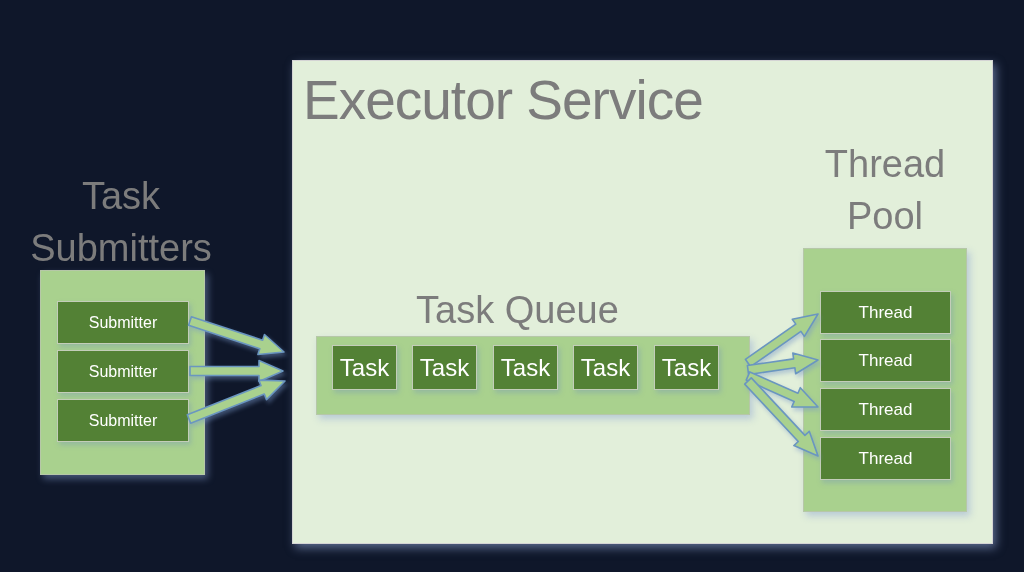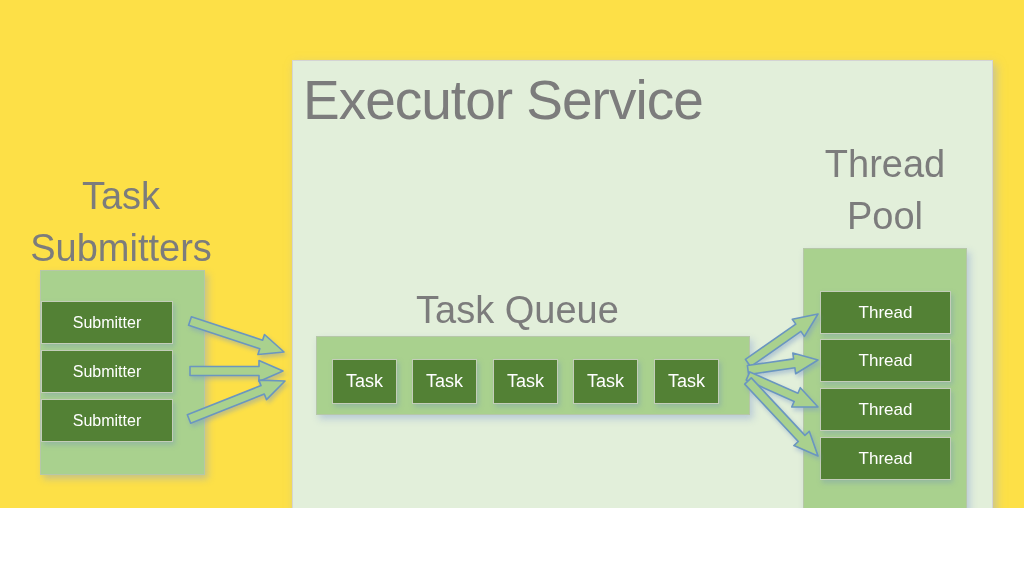--- a/index.html
+++ b/index.html
@@ -1,17 +1,17 @@
 <!DOCTYPE html>
 <html><head>
 <meta charset="utf-8">
 <style>
   html,body { margin:0; padding:0; background:#ffffff; }
   #canvas {
-    position:relative; width:1024px; height:508px; background:#fde047;
+    position:relative; width:1024px; height:572px; background:#0f172a;
     font-family:"Liberation Sans", sans-serif; overflow:hidden;
   }
   
   .exec-container {
     position:absolute; left:292px; top:60px; width:699px; height:482px;
     background:#e2efda; border:1px solid #d4d4d4;
     box-shadow:3px 4px 9px rgba(150,172,220,0.55);
   }
   .exec-title {
     position:absolute; left:303px; top:68px; font-size:55px; color:#7c7c7c;
@@ -34,24 +34,24 @@
   #panel-submitters { left:40px;  top:270px; width:163px; height:203px; }
   #panel-queue      { left:316px; top:336px; width:432px; height:77px;  }
   #panel-pool       { left:803px; top:248px; width:162px; height:262px; }
 
   
   .dark-box {
     position:absolute; background:#538135; border:1px solid #c3cdb9;
     color:#ffffff; display:flex; align-items:center; justify-content:center;
     box-shadow:2px 3px 5px rgba(110,140,190,0.35); box-sizing:border-box;
   }
-  .submitter-box { left:0; width:132px; height:43px; font-size:16px; }
+  .submitter-box { left:16px; width:132px; height:43px; font-size:16px; }
   #submitter-1 { top:30px; }  #submitter-2 { top:79px; }  #submitter-3 { top:128px; }
 
-  .task-box { top:22px; width:65px; height:45px; font-size:18px; }
+  .task-box { top:8px; width:65px; height:45px; font-size:24px; }
   #task-1 { left:15px; } #task-2 { left:95px; } #task-3 { left:176px; }
   #task-4 { left:256px; } #task-5 { left:337px; }
 
   .thread-box { left:16px; width:131px; height:43px; font-size:17px; }
   #thread-1 { top:42px; } #thread-2 { top:90px; }
   #thread-3 { top:139px; } #thread-4 { top:188px; }
 
   
   #arrow-layer {
     position:absolute; left:0; top:0; width:1024px; height:572px;

